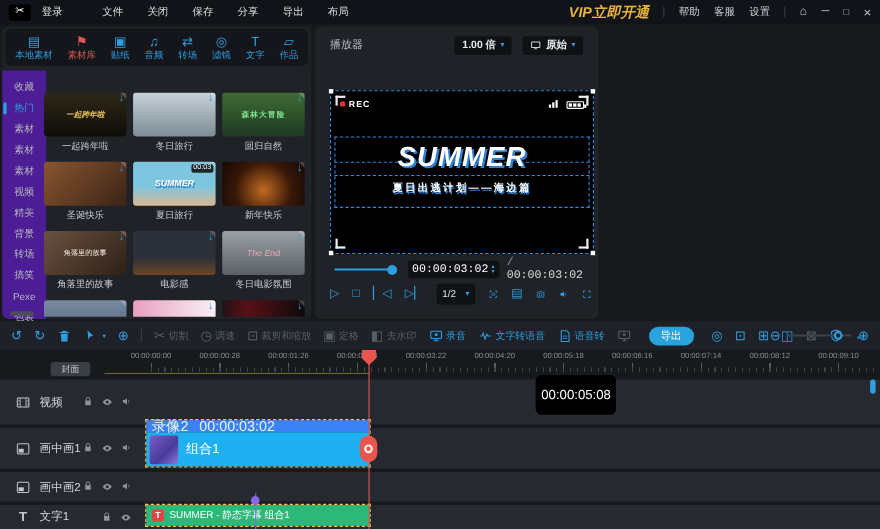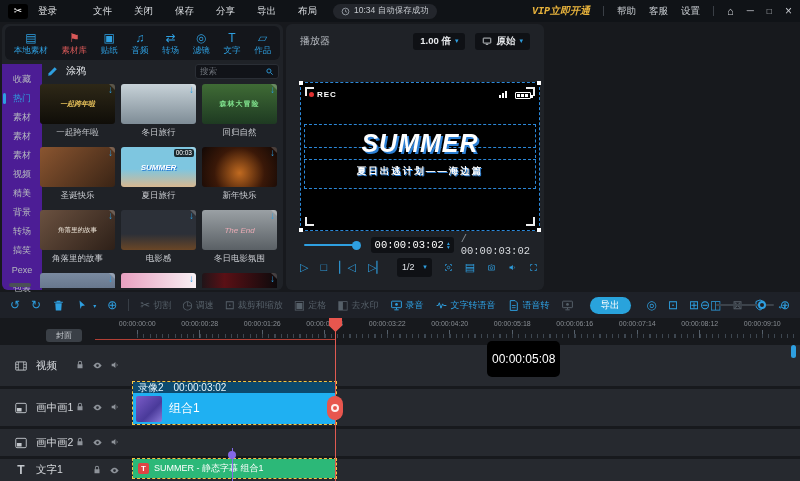--- a/index.html
+++ b/index.html
@@ -14,21 +14,21 @@
               display:flex; align-items:center; padding:0 8px; }
   .logo-chip { width:20px; height:15px; background:#000; border-radius:3px; color:#fff;
                font-size:10px; line-height:14px; text-align:center; }
   .login { color:#e6e8ea; font-size:9.5px; margin-left:10px; }
   .menus { display:flex; gap:22px; margin-left:36px; }
   .menu-item { color:#dcdfe3; font-size:9.5px; cursor:default; }
   .autosave { margin-left:16px; height:15px; background:#23262c; border-radius:8px;
               display:flex; align-items:center; gap:4px; padding:0 8px; }
   .autosave .txt { font-size:8.5px; color:#c4c8cd; white-space:nowrap; }
   .tb-right { margin-left:auto; display:flex; align-items:center; gap:13px; }
-  .vip { color:#e8b33c; font-size:10px; font-weight:bold; font-style:italic;font-family:Liberation Mono, monospace; }
+  .vip { color:#e8b33c; font-size:13px; font-weight:bold; font-style:italic; }
   .tb-div { width:1px; height:10px; background:#3a3f46; }
   .tb-menu { color:#ccd0d5; font-size:9.5px; }
   .winbtn { color:#c8cbd0; font-size:10px; line-height:10px; }
 
   
   .panel { position:absolute; top:24px; background:#1f2227; border-radius:6px; }
   #library { left:2px; width:281px; height:266px; }
   #playerpanel { left:286px; width:258px; height:266px; }
   #inspector { left:547px; width:251px; height:266px; display:flex; align-items:center; justify-content:center; }
   #inspector .msg { font-size:10px; color:#97999d; }
@@ -173,22 +173,22 @@
   
   .trackrow { position:absolute; left:0; width:800px; background:#26292f; }
   .trackhead { position:absolute; left:0; top:0; bottom:0; width:130px; display:flex; align-items:center; padding-left:14px; }
   .thicon { color:#c3c7cc; margin-right:8px; }
   .thlabel { font-size:10.5px; color:#d5d8dc; }
   .thctl { margin-left:auto; display:flex; gap:7px; padding-right:10px; color:#8e939a; }
 
   
   .clip-blue { position:absolute; left:133px; top:382px; width:203px; height:42px;
                outline:1px dashed #f5c542; z-index:20; }
-  .cb-head { height:11px; background:#0c4a6e; display:flex; align-items:center; gap:10px;
-             padding-left:5px; font-size:10px; color:#e8f6fc; white-space:nowrap; }
+  .cb-head { height:11px; background:#3b82f6; display:flex; align-items:center; gap:10px;
+             padding-left:5px; font-size:13px; color:#e8f6fc; white-space:nowrap; }
   .cb-body { height:31px; background:#1fb0f2; display:flex; align-items:center; padding-left:3px; }
   .cb-thumb { width:26px; height:26px; border-radius:2px;
               background:linear-gradient(135deg,#7a5cc8,#4a3a9a 60%,#8a7ad8); }
   .cb-label { margin-left:7px; font-size:12px; color:#fff; }
   .clip-green { position:absolute; left:133px; top:459px; width:203px; height:19px; background:#2cb878;
                 outline:1px dashed #f5c542; display:flex; align-items:center; padding-left:5px; z-index:20; }
   .cg-chip { width:11px; height:11px; background:#e04444; border-radius:2px; color:#fff; font-size:8px;
              font-weight:bold; line-height:11px; text-align:center; }
   .cg-label { margin-left:5px; font-size:9px; color:#fff; white-space:nowrap; }
 
@@ -219,27 +219,20 @@
 
         <span class="menu-item">保存</span>
 
         <span class="menu-item">分享</span>
 
         <span class="menu-item">导出</span>
 
         <span class="menu-item">布局</span>
 
     </div>
-    <div class="autosave">
-      <svg class="ic" width="9" height="9" viewBox="0 0 24 24">
-          <circle cx="12" cy="12" r="9" fill="none" stroke="#9aa0a8" stroke-width="2.4"></circle>
-          <path d="M12 7v5l4 2" fill="none" stroke="#9aa0a8" stroke-width="2.2"></path>
-        </svg>
-      <span class="txt">10:34 自动保存成功</span>
-    </div>
     <div class="tb-right">
       <span class="vip">VIP立即开通</span>
       <span class="tb-div"></span>
 
         <span class="tb-menu">帮助</span>
 
         <span class="tb-menu">客服</span>
 
         <span class="tb-menu">设置</span>
 
@@ -346,33 +339,20 @@
           <span class="cat-label">包装</span>
         </div>
 
         <div class="cat">
           <span class="cat-label">新春</span>
         </div>
 
       <div class="cats-scroll"></div>
     </div>
 
-    <div class="libhead">
-      <svg class="pencil" width="13" height="13" viewBox="0 0 24 24">
-          <path d="M4 20l1-5L16 4l4 4L9 19l-5 1z" fill="currentColor"></path>
-        </svg>
-      <span class="sect">涂鸦</span>
-      <div class="searchbox">
-        <input placeholder="搜索" style="">
-        <svg class="mag" width="9" height="9" viewBox="0 0 24 24">
-            <circle cx="10.5" cy="10.5" r="5.5" fill="none" stroke="currentColor" stroke-width="2.4"></circle>
-            <path d="M15 15l5.5 5.5" stroke="currentColor" stroke-width="2.4"></path>
-          </svg>
-      </div>
-    </div>
 
     <div class="grid">
 
         <div class="thumb">
           <div class="thumb-cover" style="background:linear-gradient(180deg,#2e2817,#0f0d08)">
             <span class="thumb-inner" style="color:#e6c05a;font-weight:bold;font-style:italic">一起跨年啦</span>
             <span class="thumb-dl">↓</span>
             <i class="fold"></i>
           </div>
           <div class="thumb-label">一起跨年啦</div>

